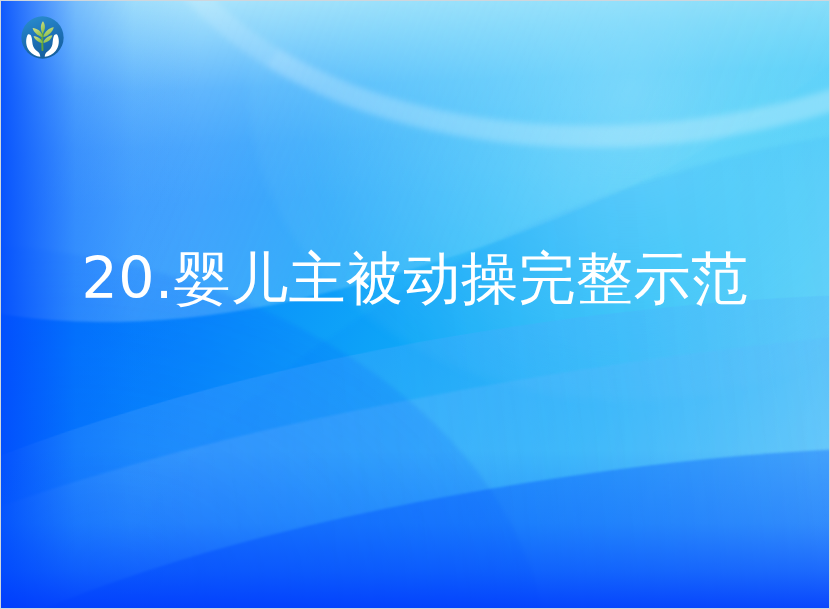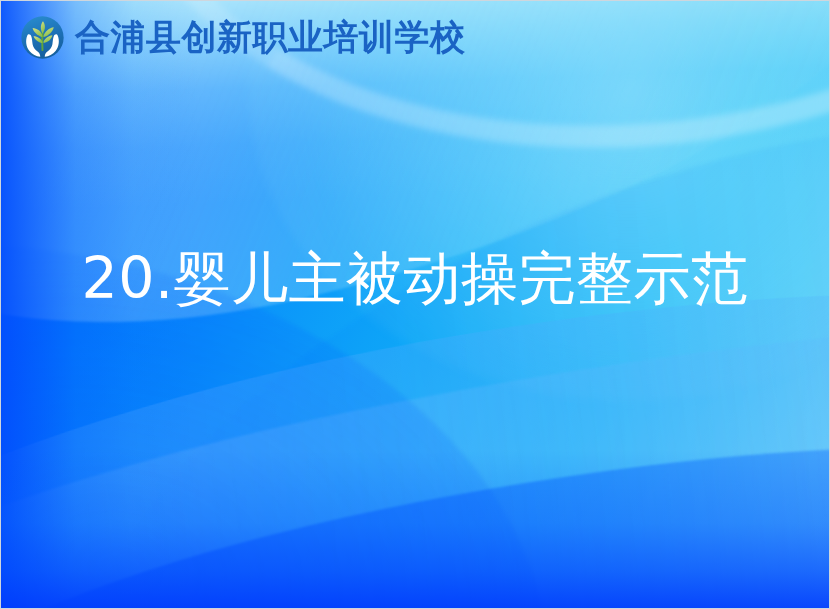--- a/index.html
+++ b/index.html
@@ -314,20 +314,19 @@
 
       <path d="M52 60 C55 52 63 46 72 45 C70 54 62 61 53 62 Z" fill="url(#leafGrad)"></path>
 
       <path d="M16 46 C12 56 13 70 21 80 C27 88 36 92 45 93 C45 88 43 84 39 81
                C33 77 29 71 28 65 C27 58 27 52 25 47 C23 42 18 41 16 46 Z" fill="#ffffff"></path>
 
       <path d="M84 46 C88 56 87 70 79 80 C73 88 64 92 55 93 C55 88 57 84 61 81
                C67 77 71 71 72 65 C73 58 73 52 75 47 C77 42 82 41 84 46 Z" fill="#ffffff"></path>
     </svg>
 
-    <div id="brand-name">合浦县创新职业培训学校</div>
   </div>
 
   <div id="title-wrap">
     <div id="slide-title">20.婴儿主被动操完整示范</div>
   </div>
 
 </div>
 
 </body></html>

